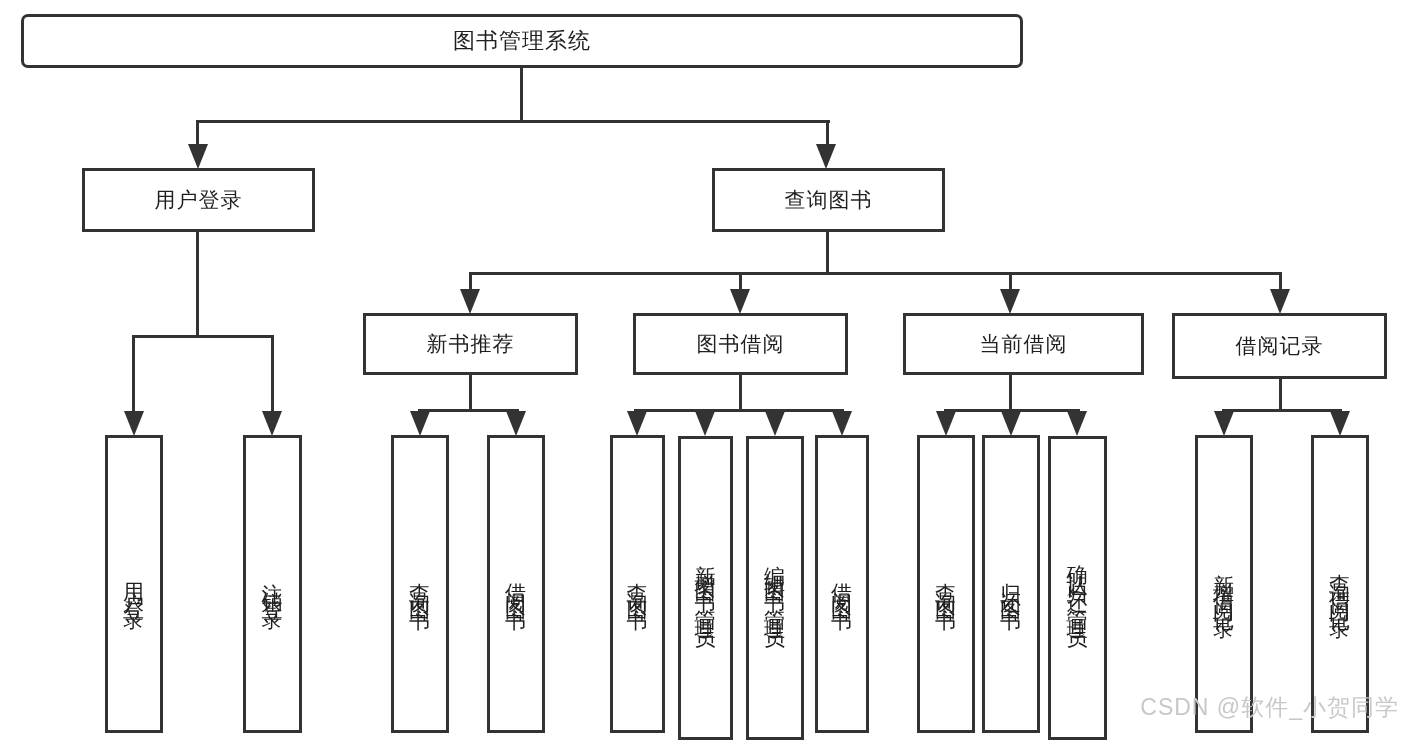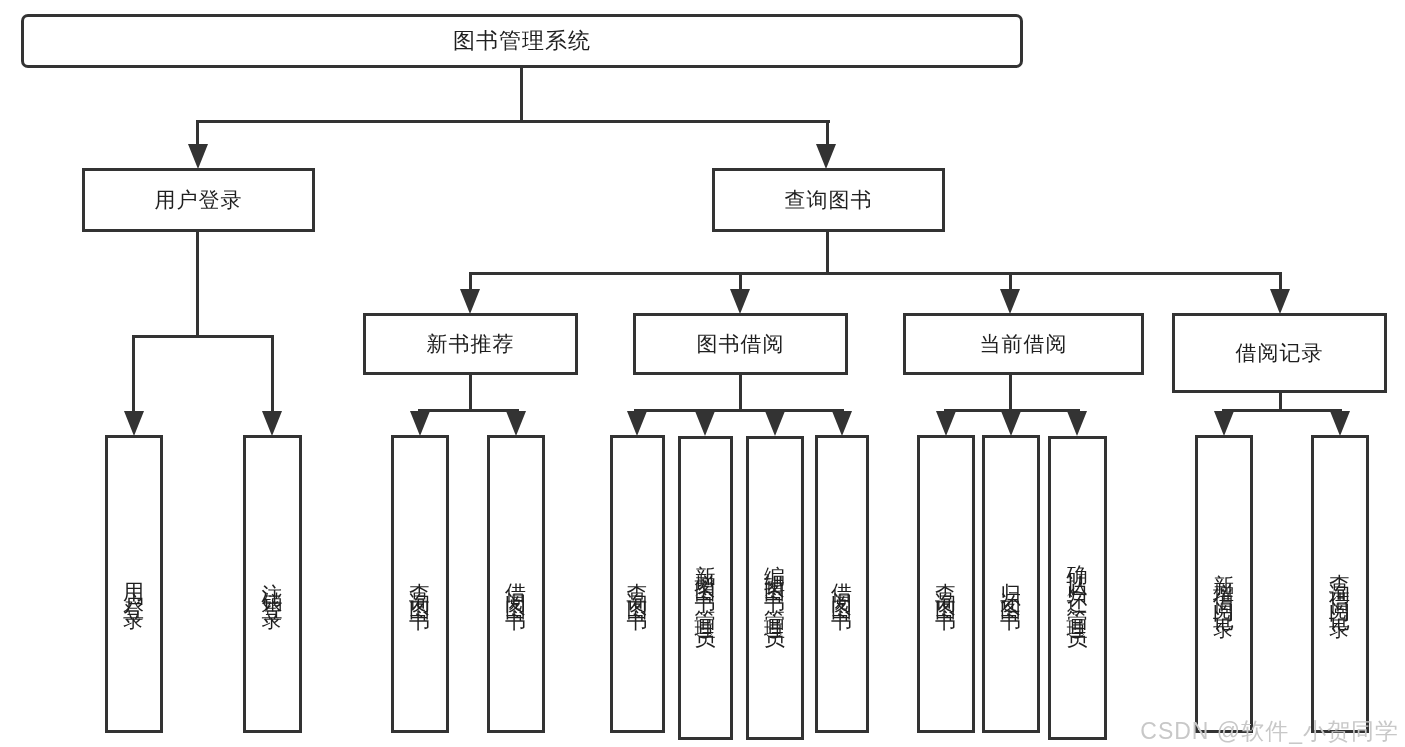--- a/index.html
+++ b/index.html
@@ -57,21 +57,21 @@
     position: absolute;
     width: 0;
     height: 0;
     border-left: 10px solid transparent;
     border-right: 10px solid transparent;
     border-top: 25px solid #333333;
     z-index: 1;
   }
   .watermark {
     position: absolute;
-    top: 716px;
+    top: 692px;
     right: 6px;
     font-size: 23px;
     color: #c8c8c8;
     letter-spacing: 1px;
     z-index: 3;
   }
 </style>
 </head>
 <body>
 
@@ -115,21 +115,21 @@
 
   <div class="hbox" style="left:633px; top:313px; width:215px; height:62px;">
     <span>图书借阅</span>
   </div>
   <div class="hbox" style="left:363px; top:313px; width:215px; height:62px;">
     <span>新书推荐</span>
   </div>
   <div class="hbox" style="left:903px; top:313px; width:241px; height:62px;">
     <span>当前借阅</span>
   </div>
-  <div class="hbox" style="left:1172px; top:313px; width:215px; height:80px;">
+  <div class="hbox" style="left:1172px; top:313px; width:215px; height:66px;">
     <span>借阅记录</span>
   </div>
 
   <div class="line" style="left:469px; top:375px; width:3px; height:37px;"></div>
   <div class="line" style="left:418px; top:409px; width:101px; height:3px;"></div>
   <div class="arrow" style="left:410px; top:411px;"></div>
   <div class="arrow" style="left:506px; top:411px;"></div>
 
   <div class="line" style="left:739px; top:375px; width:3px; height:37px;"></div>
   <div class="line" style="left:634px; top:409px; width:210px; height:3px;"></div>

